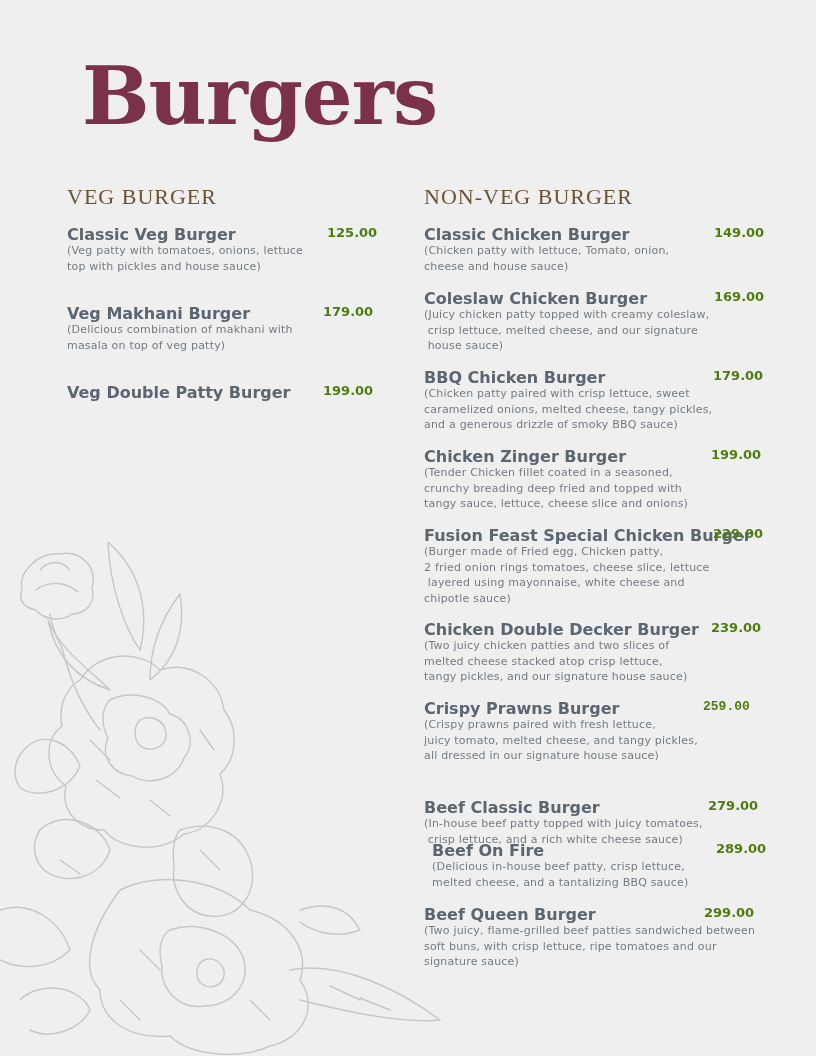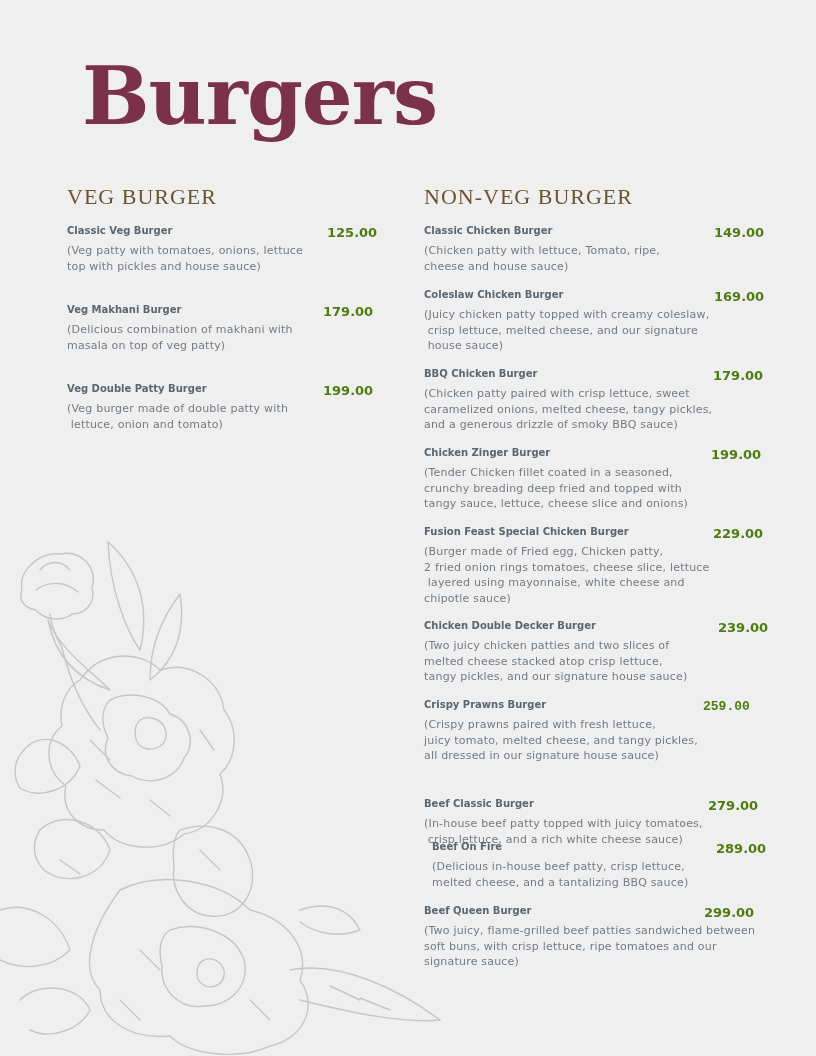--- a/index.html
+++ b/index.html
@@ -34,21 +34,21 @@
   .col { position: absolute; }
   .item { position: absolute; }
   .item-head {
     position: relative;
     height: 17px;
   }
   .item-name {
     position: absolute; left: 0; top: 0;
     font-family: "DejaVu Sans", sans-serif;
     font-weight: bold;
-    font-size: 10px;
+    font-size: 16px;
     color: #5b6670;
     white-space: nowrap;
   }
   .item-price {
     position: absolute; top: 0;
     font-family: "DejaVu Sans", sans-serif;
     font-weight: bold;
     font-size: 13px;
     color: #4d7c0f;
     white-space: nowrap;
@@ -119,32 +119,30 @@
         <span class="item-price" style="left:256px;">179.00</span>
       </div>
     <div class="item-desc">(Delicious combination of makhani with
 masala on top of veg patty)</div>
   </div>
   <div class="item" style="left:67px; top:383px; width:310px;">
     <div class="item-head">
         <span class="item-name">Veg Double Patty Burger</span>
         <span class="item-price" style="left:256px;">199.00</span>
       </div>
-    <div class="item-desc">(Veg burger made of double patty with
- lettuce, onion and tomato)</div>
   </div>
 </div>
 
 <div class="col">
   <div class="item" style="left:424px; top:225px; width:340px;">
     <div class="item-head">
         <span class="item-name">Classic Chicken Burger</span>
         <span class="item-price" style="left:290px;">149.00</span>
       </div>
-    <div class="item-desc">(Chicken patty with lettuce, Tomato, ripe,
+    <div class="item-desc">(Chicken patty with lettuce, Tomato, onion,
 cheese and house sauce)</div>
   </div>
   <div class="item" style="left:424px; top:289px; width:340px;">
     <div class="item-head">
         <span class="item-name">Coleslaw Chicken Burger</span>
         <span class="item-price" style="left:290px;">169.00</span>
       </div>
     <div class="item-desc">(Juicy chicken patty topped with creamy coleslaw,
  crisp lettuce, melted cheese, and our signature
  house sauce)</div>
@@ -173,21 +171,21 @@
         <span class="item-price" style="left:289px;">229.00</span>
       </div>
     <div class="item-desc">(Burger made of Fried egg, Chicken patty,
 2 fried onion rings tomatoes, cheese slice, lettuce
  layered using mayonnaise, white cheese and
 chipotle sauce)</div>
   </div>
   <div class="item" style="left:424px; top:620px; width:340px;">
     <div class="item-head">
         <span class="item-name">Chicken Double Decker Burger</span>
-        <span class="item-price" style="left:294px;">239.00</span>
+        <span class="item-price" style="left:287px;">239.00</span>
       </div>
     <div class="item-desc">(Two juicy chicken patties and two slices of
 melted cheese stacked atop crisp lettuce,
 tangy pickles, and our signature house sauce)</div>
   </div>
   <div class="item" style="left:424px; top:699px; width:340px;">
     <div class="item-head">
         <span class="item-name">Crispy Prawns Burger</span>
         <span class="item-price" style="left:279px;font-family:Liberation Mono, monospace;">259.00</span>
       </div>

